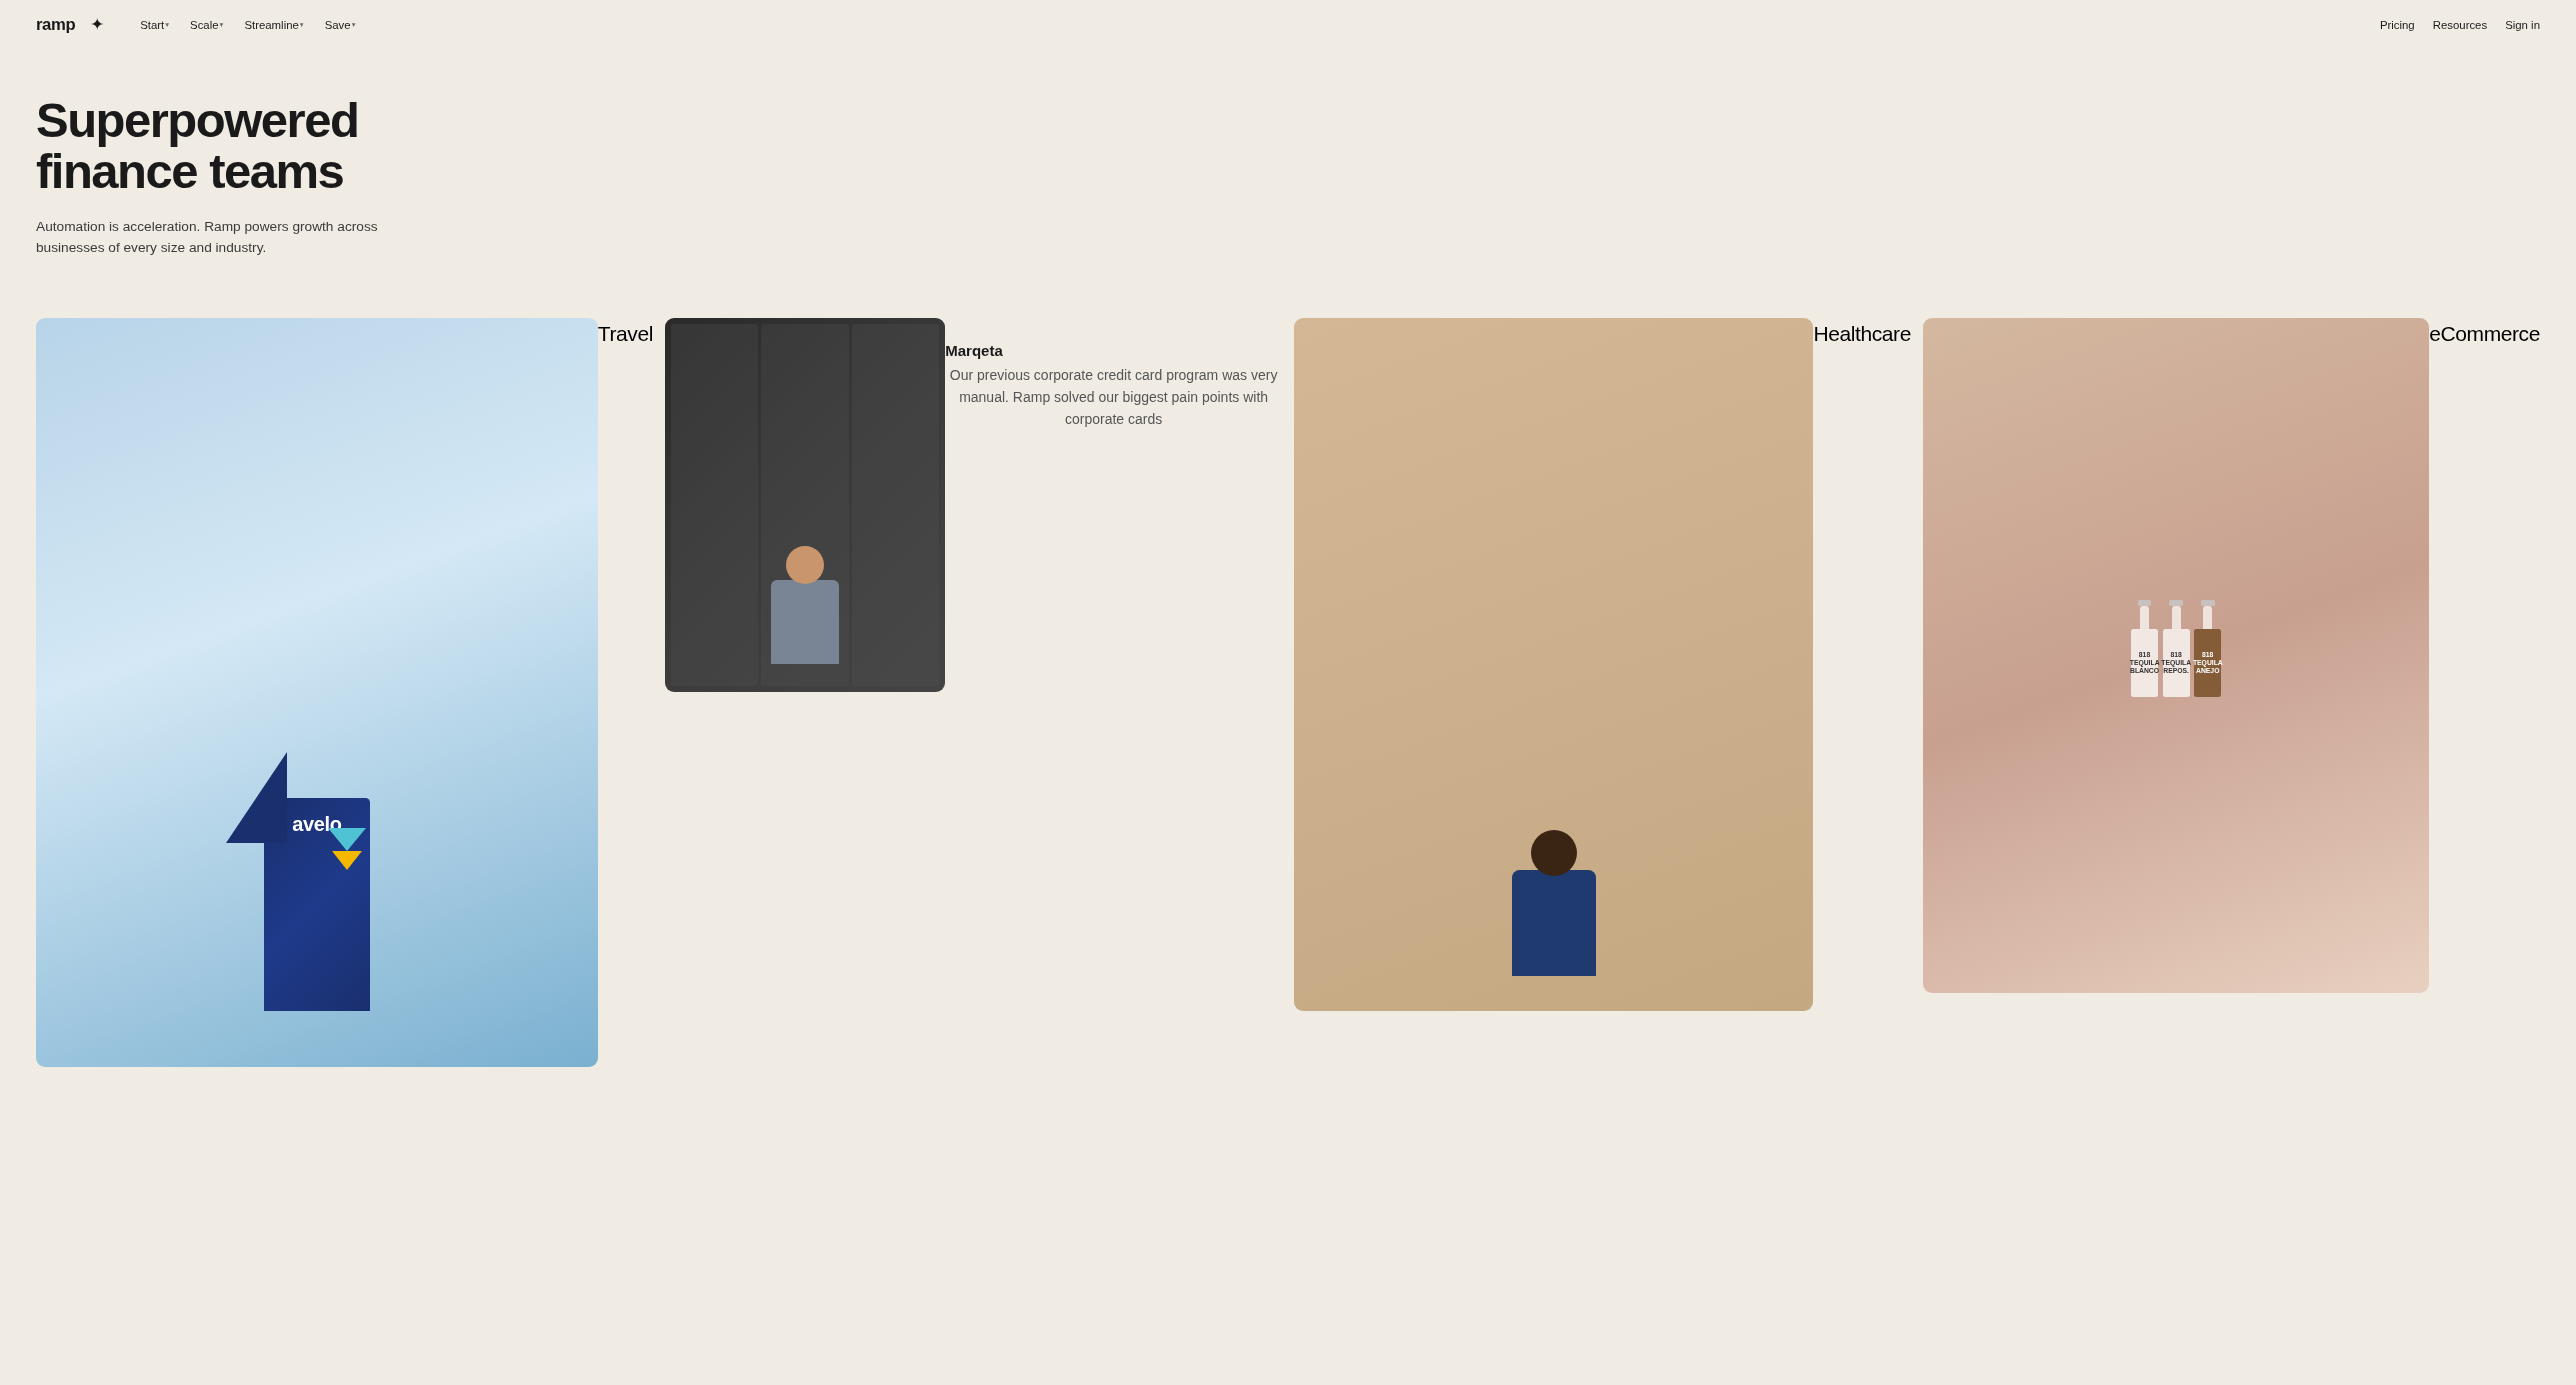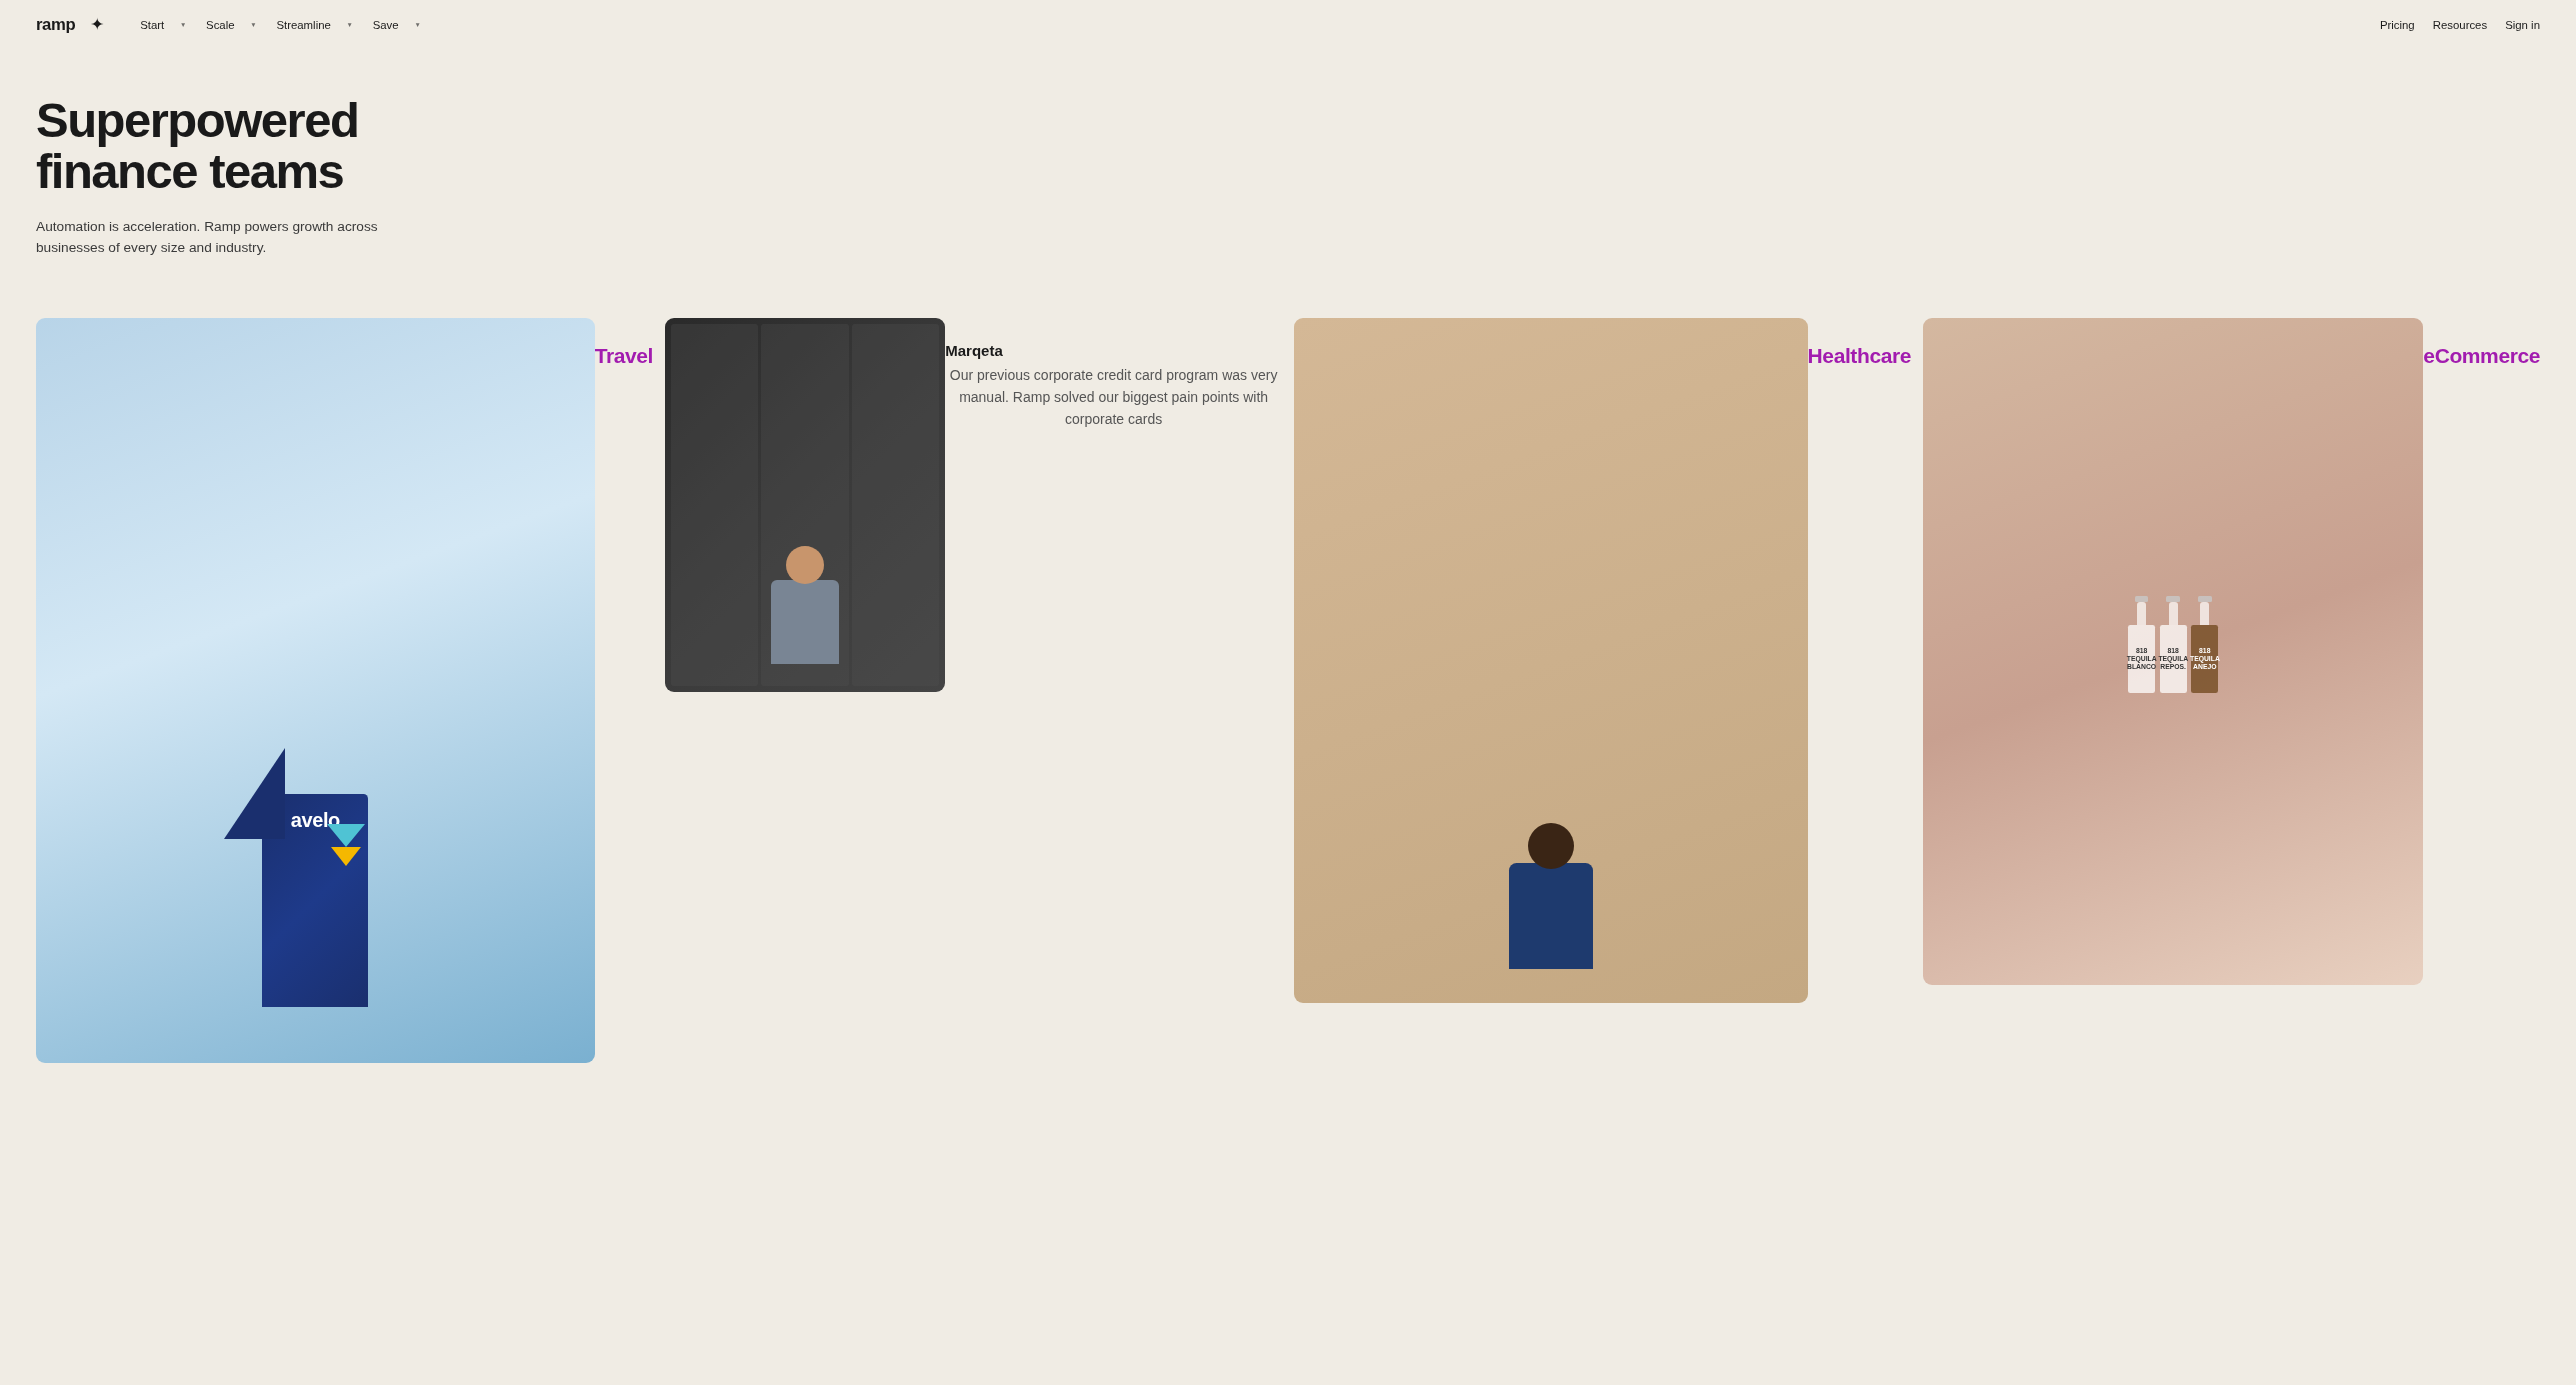--- a/index.html
+++ b/index.html
@@ -54,21 +54,21 @@
 
     .nav-links {
       display: flex;
       align-items: center;
       gap: 3px;
     }
 
     .nav-link {
       display: flex;
       align-items: center;
-      gap: 17px;
+      gap: 1px;
       padding: 6px 9px;
       font-size: 11.4px;
       color: #1a1a1a;
       text-decoration: none;
       border-radius: 4.6px;
       cursor: pointer;
     }
 
     .chevron {
       font-size: 7.6px;
@@ -333,23 +333,23 @@
 
     .bottle-cap {
       width: 13.7px;
       height: 6px;
       background: rgba(200,200,200,0.8);
       border-radius: 1.5px;
     }
 
     .card-label {
       font-size: 21px;
-      font-weight: 700;
-      color: #a21caf;
-      margin-top: 26px;
+      font-weight: 400;
+      color: #000000;
+      margin-top: 4px;
       letter-spacing: -0.4px;
     }
 
     .card-company {
       font-size: 15px;
       font-weight: 600;
       color: #1a1a1a;
       margin-top: 24px;
       margin-bottom: 6px;
     }

